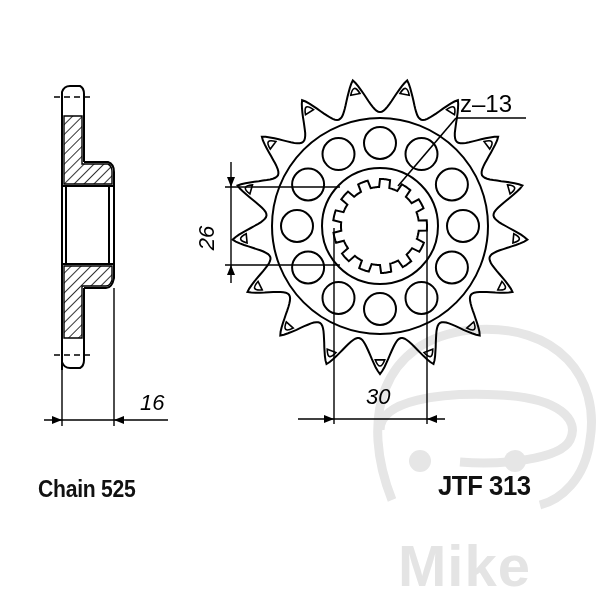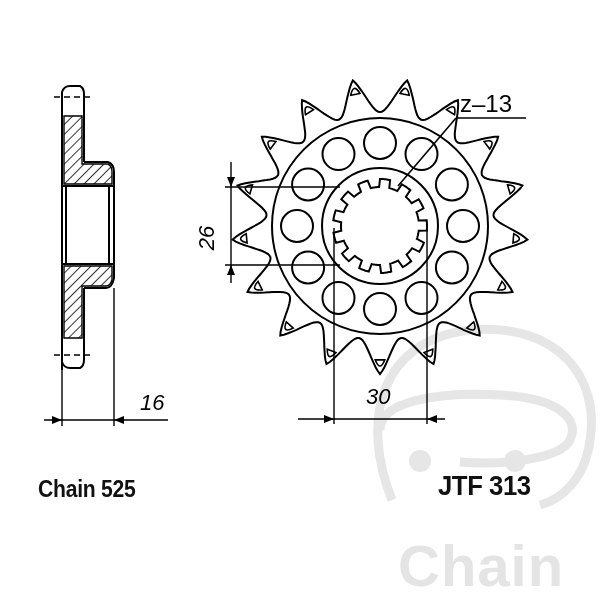--- a/index.html
+++ b/index.html
@@ -18,21 +18,21 @@
 <div class="canvas">
 
   <svg width="600" height="600">
     <g fill="none" stroke="#e6e6e6" stroke-width="9">
       <path d="M 392 500 C 360 420, 380 340, 470 330 C 560 322, 600 380, 590 440 C 585 480, 560 500, 540 505"></path>
       <path d="M 380 430 C 380 400, 440 392, 500 395 C 560 398, 580 420, 570 440 C 560 460, 500 465, 460 462"></path>
     </g>
     <circle cx="420" cy="461" r="11" fill="#e6e6e6"></circle>
     <circle cx="515" cy="461" r="11" fill="#e6e6e6"></circle>
   </svg>
-  <div class="wm-text">Chain</div>
+  <div class="wm-text">Mike</div>
 
   <svg width="600" height="600">
     <defs>
       <pattern id="hatch" patternUnits="userSpaceOnUse" width="7" height="7" patternTransform="rotate(45)">
         <line x1="0" y1="0" x2="0" y2="7" stroke="#000" stroke-width="1.6"></line>
       </pattern>
     </defs>
     <g stroke="#000" stroke-width="2" fill="none">
 
       <path d="M 62 112 L 62 92 Q 64 86 70 86 L 80 86 Q 84 88 84 94 L 84 112"></path>

